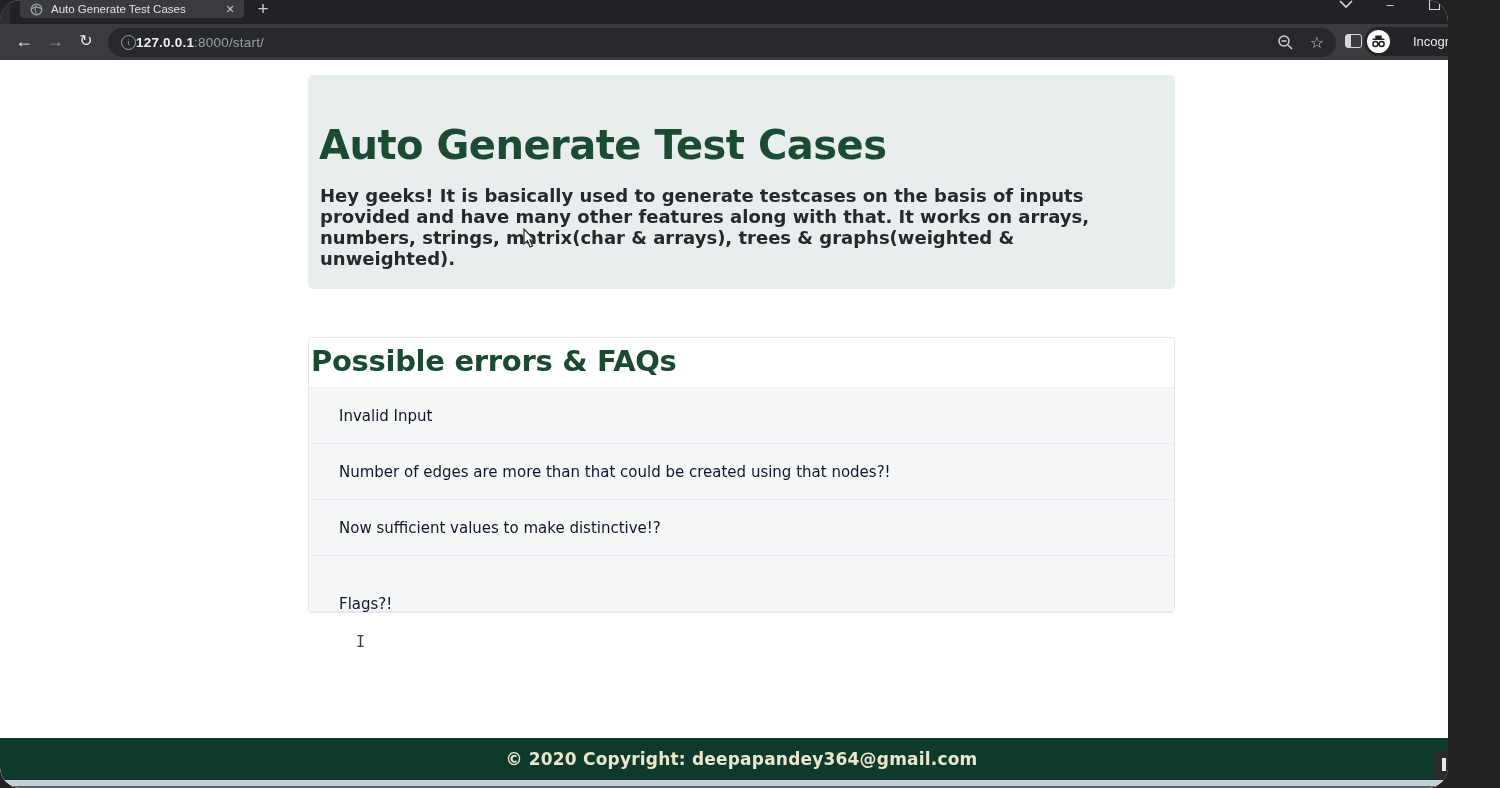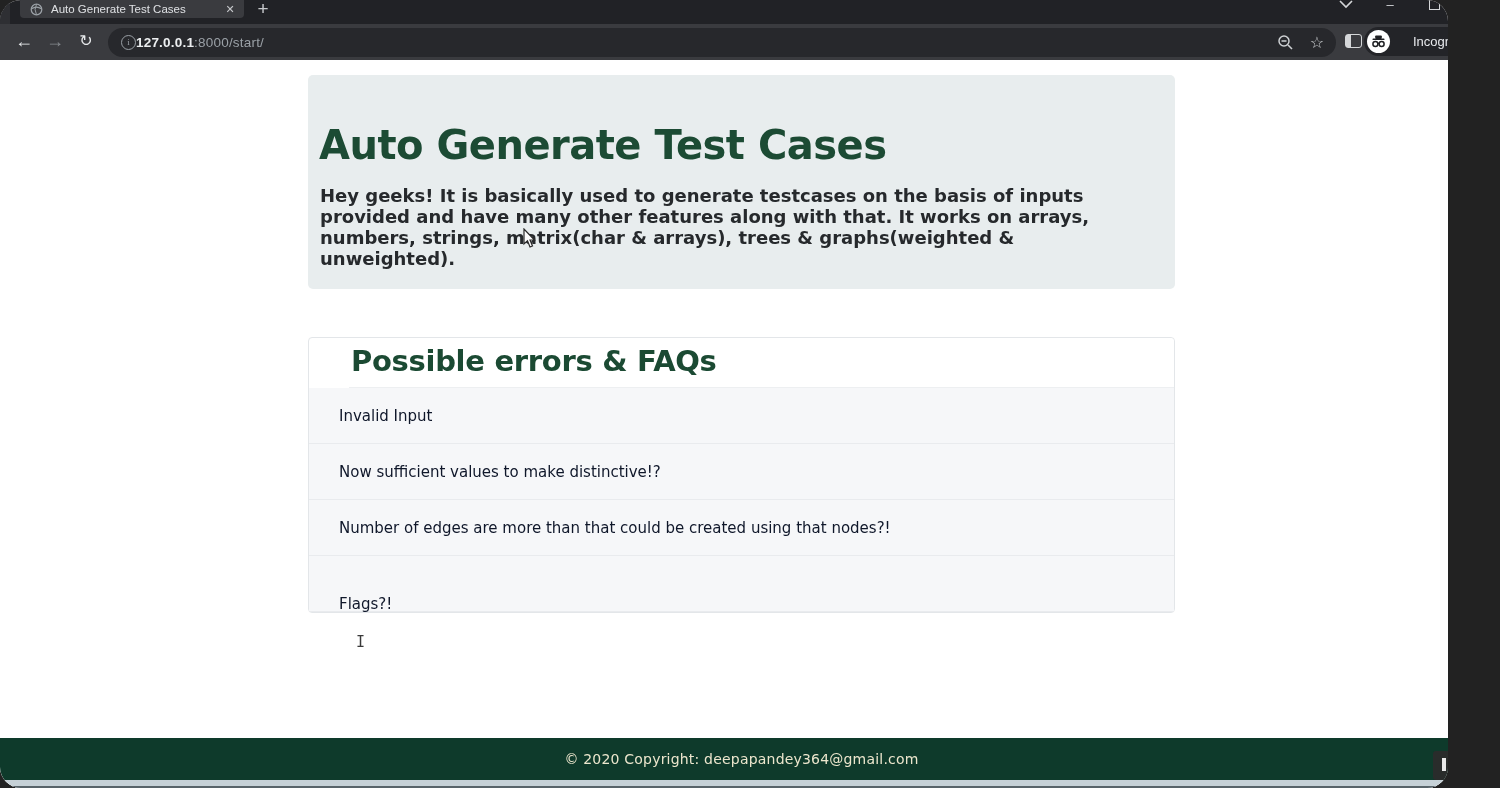--- a/index.html
+++ b/index.html
@@ -36,30 +36,30 @@
   .menu-dots{position:absolute;left:1470px;top:0;width:20px;height:36px;line-height:34px;text-align:center;color:#dadce0;font-size:15px;letter-spacing:0;}
 
   
   .content{position:absolute;left:0;top:60px;width:1483px;height:728px;background:#fff;
     font-family:"DejaVu Sans",sans-serif;}
   .jumbotron{position:absolute;left:308px;top:15px;width:867px;height:214px;background:#e8edee;border-radius:5px;}
   .jumbo-title{position:absolute;left:11px;top:47px;font-size:40px;font-weight:700;color:#1c4b34;letter-spacing:-.5px;white-space:nowrap;}
   .jumbo-desc{position:absolute;left:12px;top:110px;width:818px;font-size:18px;font-weight:700;color:#26292c;line-height:21px;}
 
   .card{position:absolute;left:308px;top:277px;width:865px;background:#fff;border:1px solid #e3e6e9;border-radius:4px;}
-  .card-header{height:49px;background:#fff;border-bottom:1px solid #edeff1;border-radius:4px 4px 0 0;margin-left:40px;}
+  .card-header{height:49px;background:#fff;border-bottom:1px solid #edeff1;border-radius:4px 4px 0 0;}
   .card-header h2{margin:0;padding:6px 0 0 2px;font-size:29px;font-weight:700;color:#1b4a33;letter-spacing:-.3px;}
   .faq-row{height:55px;background:#f6f7f9;border-bottom:1px solid #e9ebee;display:flex;align-items:center;}
   .faq-row a{margin-left:30px;font-size:15px;color:#0f172a;text-decoration:none;cursor:pointer;}
   .faq-row a.underline{margin-top:40px;}
   .card-body{height:49px;background:#fff;display:flex;align-items:center;border-radius:0 0 4px 4px;}
   .card-body p{margin:0 0 0 16px;font-size:13.8px;font-weight:700;color:#1f2326;}
 
   .page-footer{position:absolute;left:0;top:678px;width:100%;height:42px;background:#0e3a2b;display:flex;align-items:center;justify-content:center;}
-  .page-footer span{color:#ece6cd;font-size:14px;font-weight:400;letter-spacing:.2px;}
+  .page-footer span{color:#ece6cd;font-size:17px;font-weight:700;letter-spacing:.2px;}
 
   .bottom-strip{position:absolute;left:0;top:780px;width:1500px;height:8px;background:#c6d1d7;border-bottom:2px solid #58646a;box-sizing:border-box;z-index:30;}
 
   
   .scrollbar{position:absolute;left:1483px;top:60px;width:17px;height:728px;background:#f1f1f3;z-index:20;}
   .scroll-up{position:absolute;left:0;top:4px;width:17px;text-align:center;color:#555;font-size:7px;}
   .scroll-thumb{position:absolute;left:1px;top:88px;width:15px;height:627px;background:#c0c3c6;}
 
   
   .rec-btn{position:absolute;width:29px;height:29px;background:rgba(43,43,43,.93);border-radius:3px;z-index:40;display:flex;align-items:center;justify-content:center;}
@@ -152,24 +152,24 @@
     </div>
 
     <div class="card">
       <div class="card-header">
         <h2>Possible errors &amp; FAQs</h2>
       </div>
       <div class="faq-row">
         <a>Invalid Input</a>
       </div>
       <div class="faq-row">
+        <a>Number of edges are more than that could be created using that nodes?!</a>
+      </div>
+      <div class="faq-row">
         <a>Now sufficient values to make distinctive!?</a>
-      </div>
-      <div class="faq-row">
-        <a>Number of edges are more than that could be created using that nodes?!</a>
       </div>
       <div class="faq-row">
         <a class="underline">Flags?!</a>
       </div>
     </div>
 
     <div class="page-footer">
       <span>© 2020 Copyright: deepapandey364@gmail.com</span>
     </div>
   </div>

